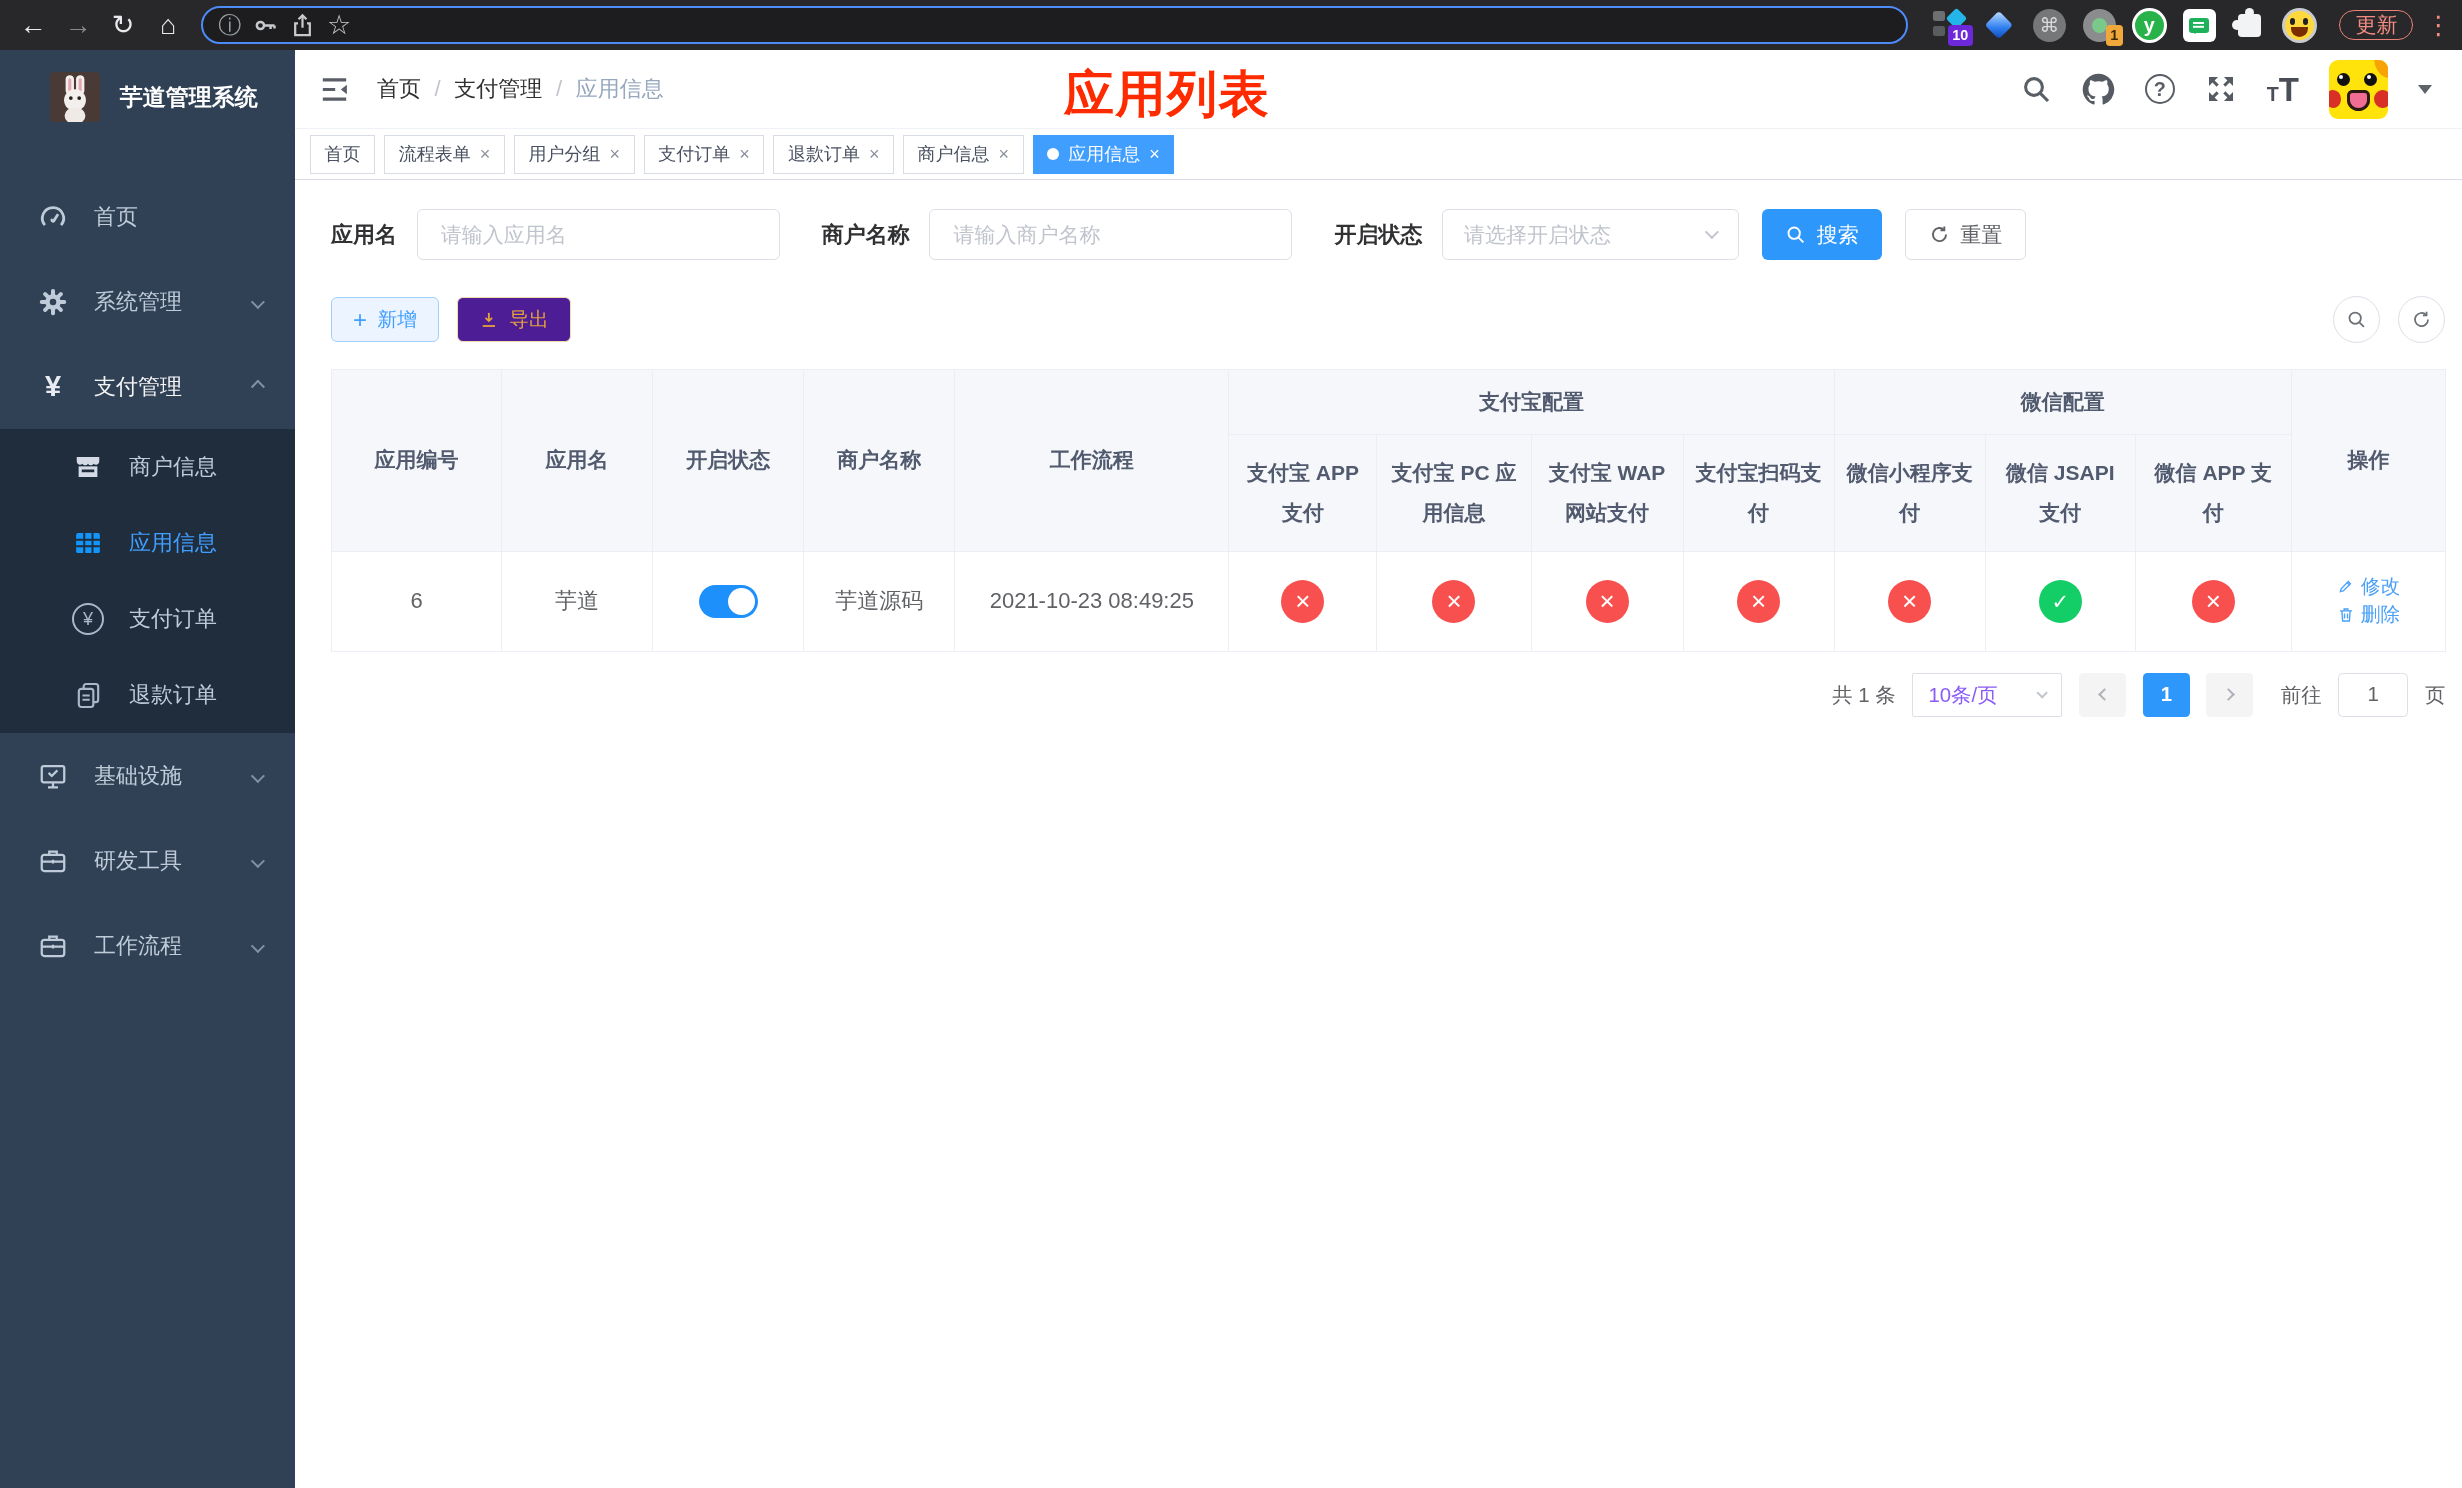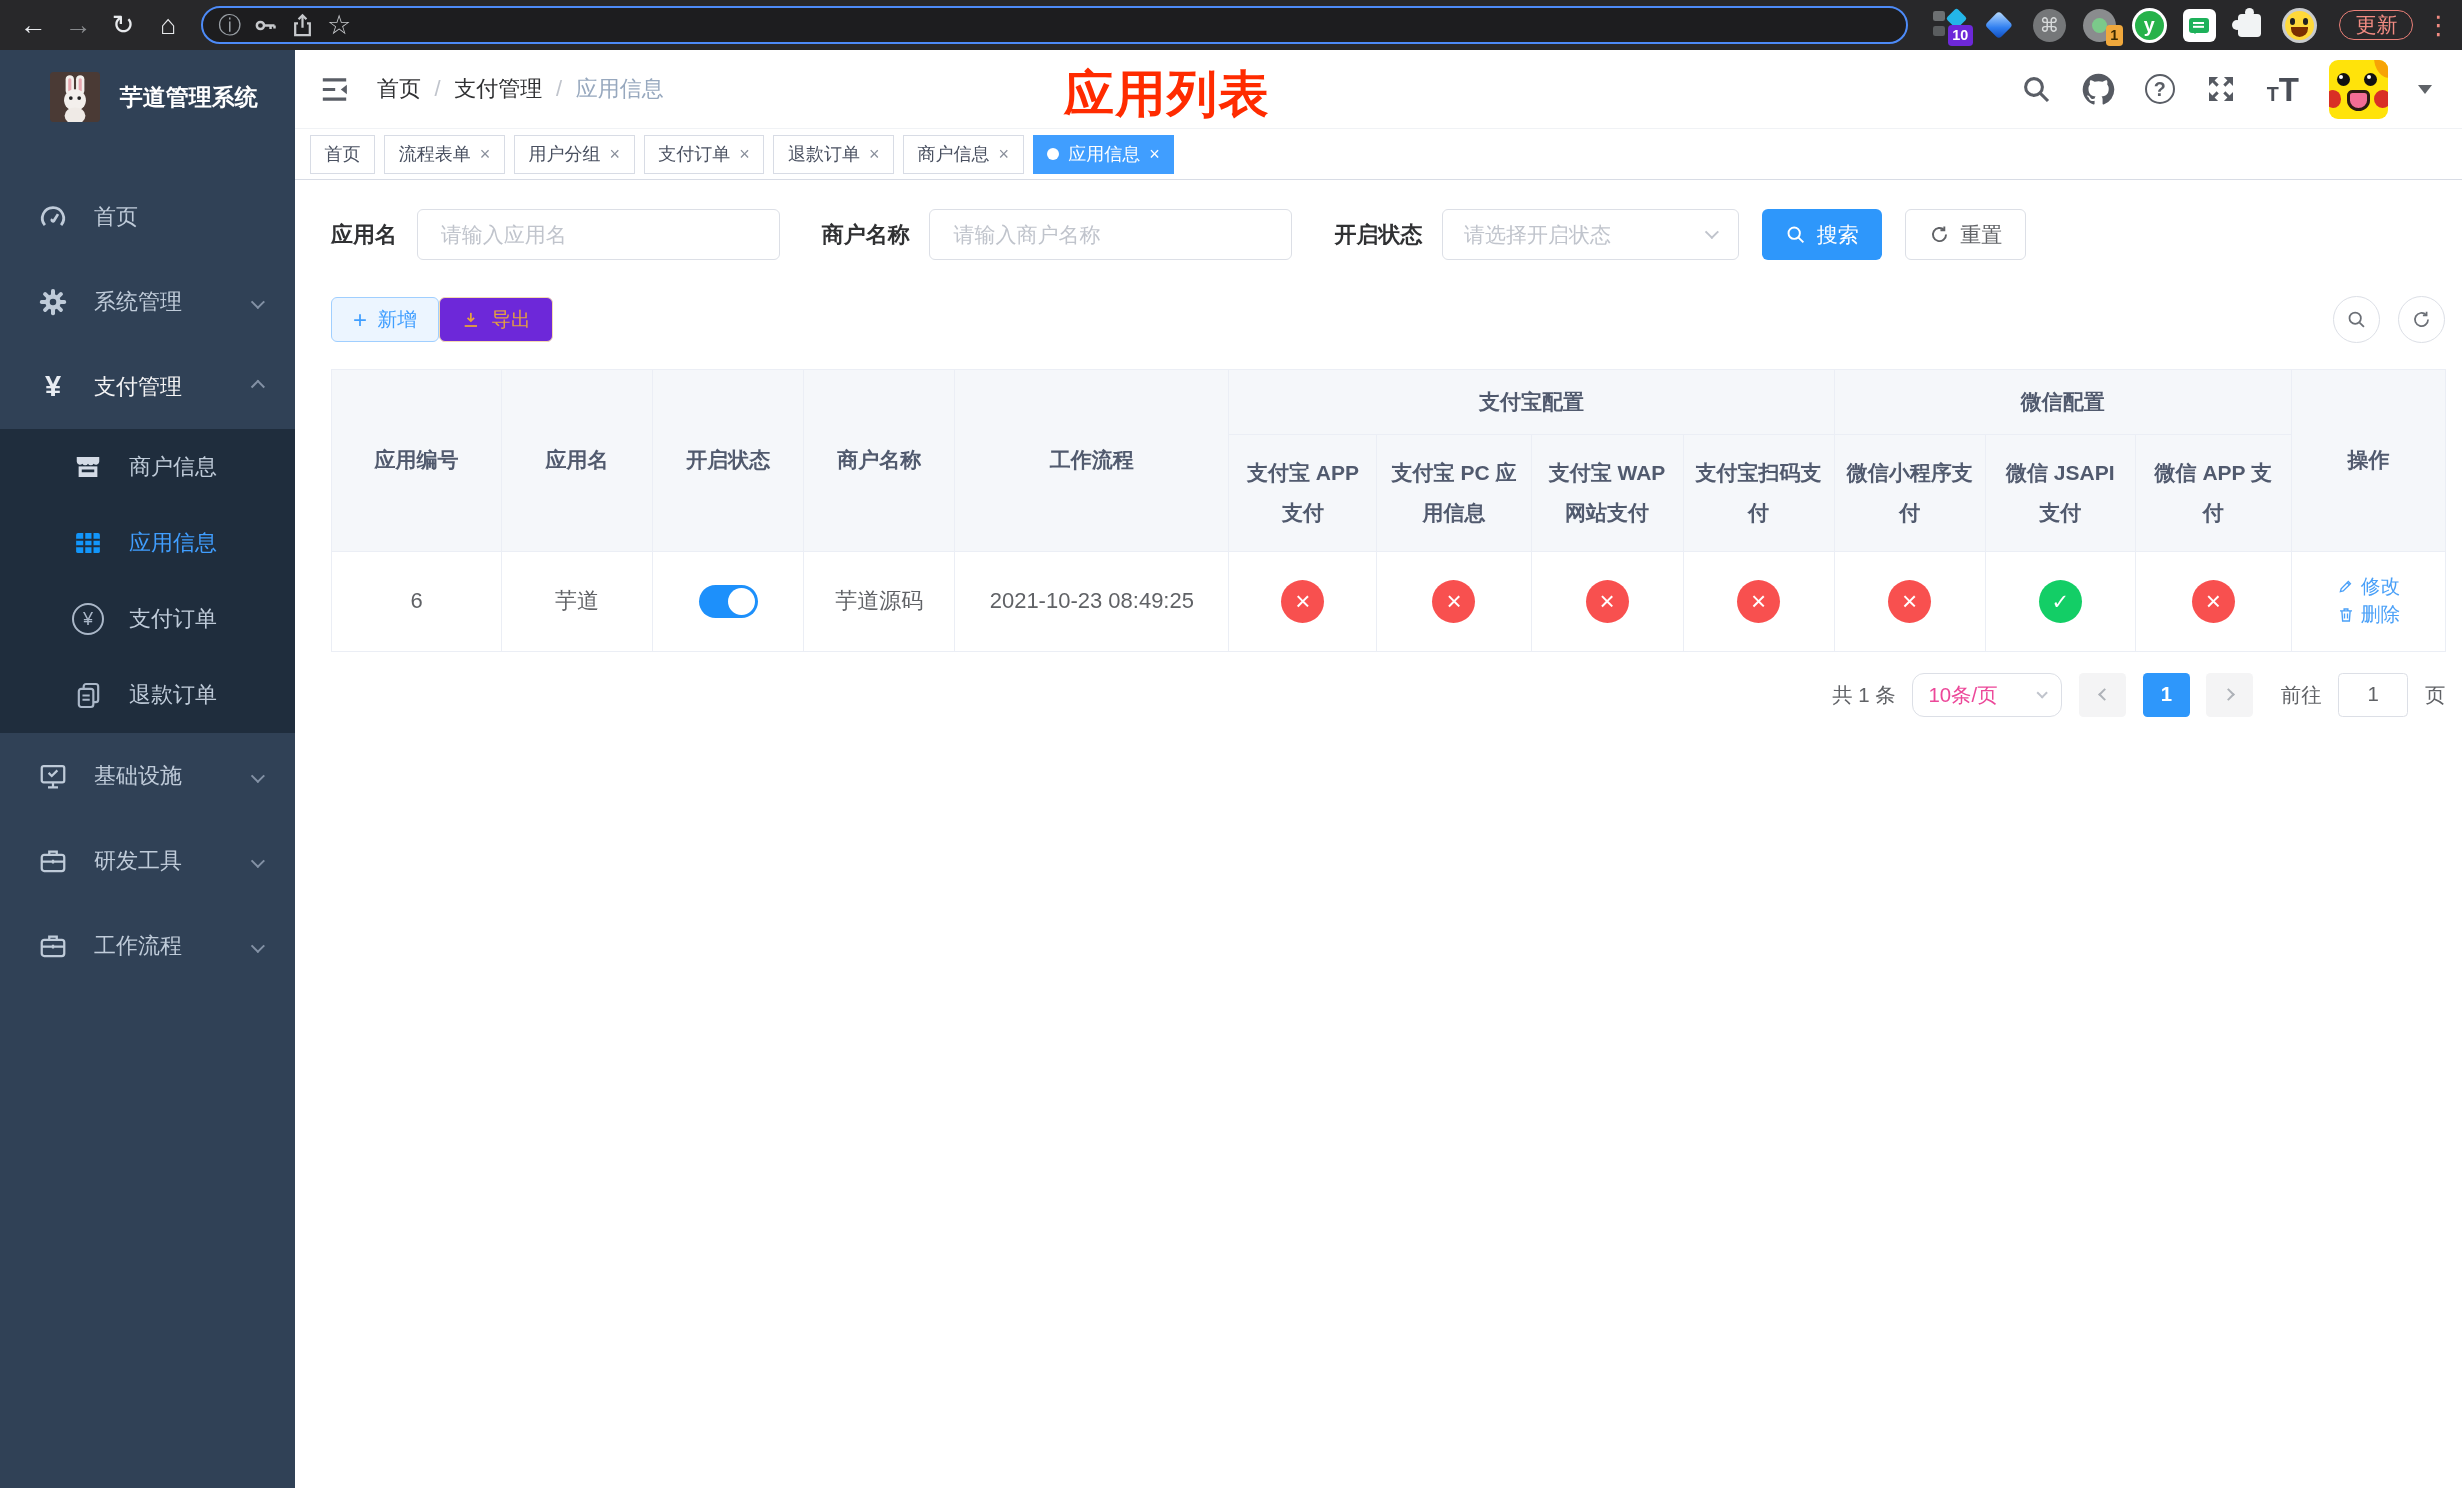--- a/index.html
+++ b/index.html
@@ -102,21 +102,21 @@
   .f-input { width:363px; height:51px; border:0.8px solid #dcdfe6; border-radius:6px; font-size:21px; color:#606266; padding:0 23px; outline:none; font-family:inherit; }
   .f-input::placeholder { color:#c0c4cc; }
   .gap { width:42px; flex:0 0 auto; }
   .f-select { width:297px; height:51px; border:0.8px solid #dcdfe6; border-radius:6px; display:flex; align-items:center; justify-content:space-between; padding:0 21px; font-size:21px; color:#c0c4cc; }
   .f-select .chev { border-color:#c0c4cc; margin-top:-4.5px; }
   .btn { display:inline-flex; align-items:center; justify-content:center; gap:10.6px; border-radius:6px; font-size:21px; cursor:pointer; white-space:nowrap; }
   .btn-search { background:#2e97fb; color:#fff; height:51px; padding:0 23px; margin-left:23px; }
   .btn-reset { background:#fff; color:#606266; border:0.8px solid #dcdfe6; height:51px; padding:0 23px; margin-left:23px; }
   .toolbar-row { display:flex; align-items:center; margin-bottom:26px; }
   .btn-add { height:45px; padding:0 21px; font-size:19.7px; color:#409eff; background:#ecf5ff; border:0.8px solid #a0cfff; }
-  .btn-export { height:45px; padding:0 21px; font-size:19.7px; color:#e6a23c; background:#6d28d9; border:0.8px solid #f5dab1; }
+  .btn-export { height:45px; padding:0 21px; font-size:19.7px; color:#e6a23c; background:#4c1d95; border:0.8px solid #f5dab1; margin-left:18px; }
   .tool-right { margin-left:auto; display:flex; gap:18px; }
   .circle-btn { width:47px; height:47px; border-radius:50%; border:0.8px solid #dcdfe6; background:#fff; display:flex; align-items:center; justify-content:center; cursor:pointer; }
 
   
   table.grid { border-collapse:collapse; table-layout:fixed; width:2115px; }
   .grid th, .grid td { border:0.8px solid #ebeef5; text-align:center; vertical-align:middle; }
   .grid th { background:#f5f7fa; color:#515a6e; font-size:21px; font-weight:bold; padding:18px 10.6px; line-height:1.9; }
   .grid thead tr.grp th { height:65px; padding:7.6px; }
   .grid td { height:100px; color:#606266; font-size:22px; background:#fff; }
   .switch { position:relative; display:inline-block; width:59px; height:33px; border-radius:16.7px; background:#c0ccda; vertical-align:middle; cursor:pointer; }
@@ -125,21 +125,21 @@
   .switch.on::after { left:auto; right:3px; }
   .status-circle { display:inline-flex; width:43px; height:43px; border-radius:50%; align-items:center; justify-content:center; color:#fff; font-size:21px; }
   .status-circle.no { background:#f8504f; }
   .status-circle.no::after { content:"×"; font-size:26px; line-height:1; }
   .status-circle.ok { background:#13ce66; }
   .status-circle.ok::after { content:"✓"; font-size:21px; line-height:1; }
   .ops a { color:#4aa0f8; font-size:19.7px; text-decoration:none; display:inline-flex; align-items:center; gap:6px; margin:0 9px; cursor:pointer; }
 
   
   .pager { display:flex; align-items:center; justify-content:flex-end; margin-top:21px; font-size:20.4px; color:#606266; gap:16.7px; }
-  .pg-select { width:150px; height:44px; border:0.8px solid #dcdfe6; border-radius:12px; display:flex; align-items:center; justify-content:space-between; padding:0 15px; color:#ec4899; }
+  .pg-select { width:150px; height:44px; border:0.8px solid #dcdfe6; border-radius:2px; display:flex; align-items:center; justify-content:space-between; padding:0 15px; color:#8b5cf6; }
   .pg-select .chev { width:8.3px; height:8.3px; border-color:#c0c4cc; margin-top:-3px; }
   .pg-btn { width:47px; height:44px; background:#f4f4f5; border-radius:4.5px; display:flex; align-items:center; justify-content:center; cursor:pointer; }
   .pg-btn .chev { width:9px; height:9px; border-color:#aeb2b8; }
   .pg-btn .chev.left { transform:rotate(135deg); margin-left:3.8px; }
   .pg-btn .chev.right { transform:rotate(-45deg); margin-right:3.8px; }
   .pg-cur { width:47px; height:44px; background:#2e97fb; color:#fff; font-weight:bold; border-radius:4.5px; display:flex; align-items:center; justify-content:center; }
   .pg-goto { margin-left:10.6px; }
   .pg-input { width:70px; height:44px; border:0.8px solid #dcdfe6; border-radius:4.5px; text-align:center; font-size:20.4px; color:#606266; outline:none; font-family:inherit; }
   svg { display:block; }
 </style>

